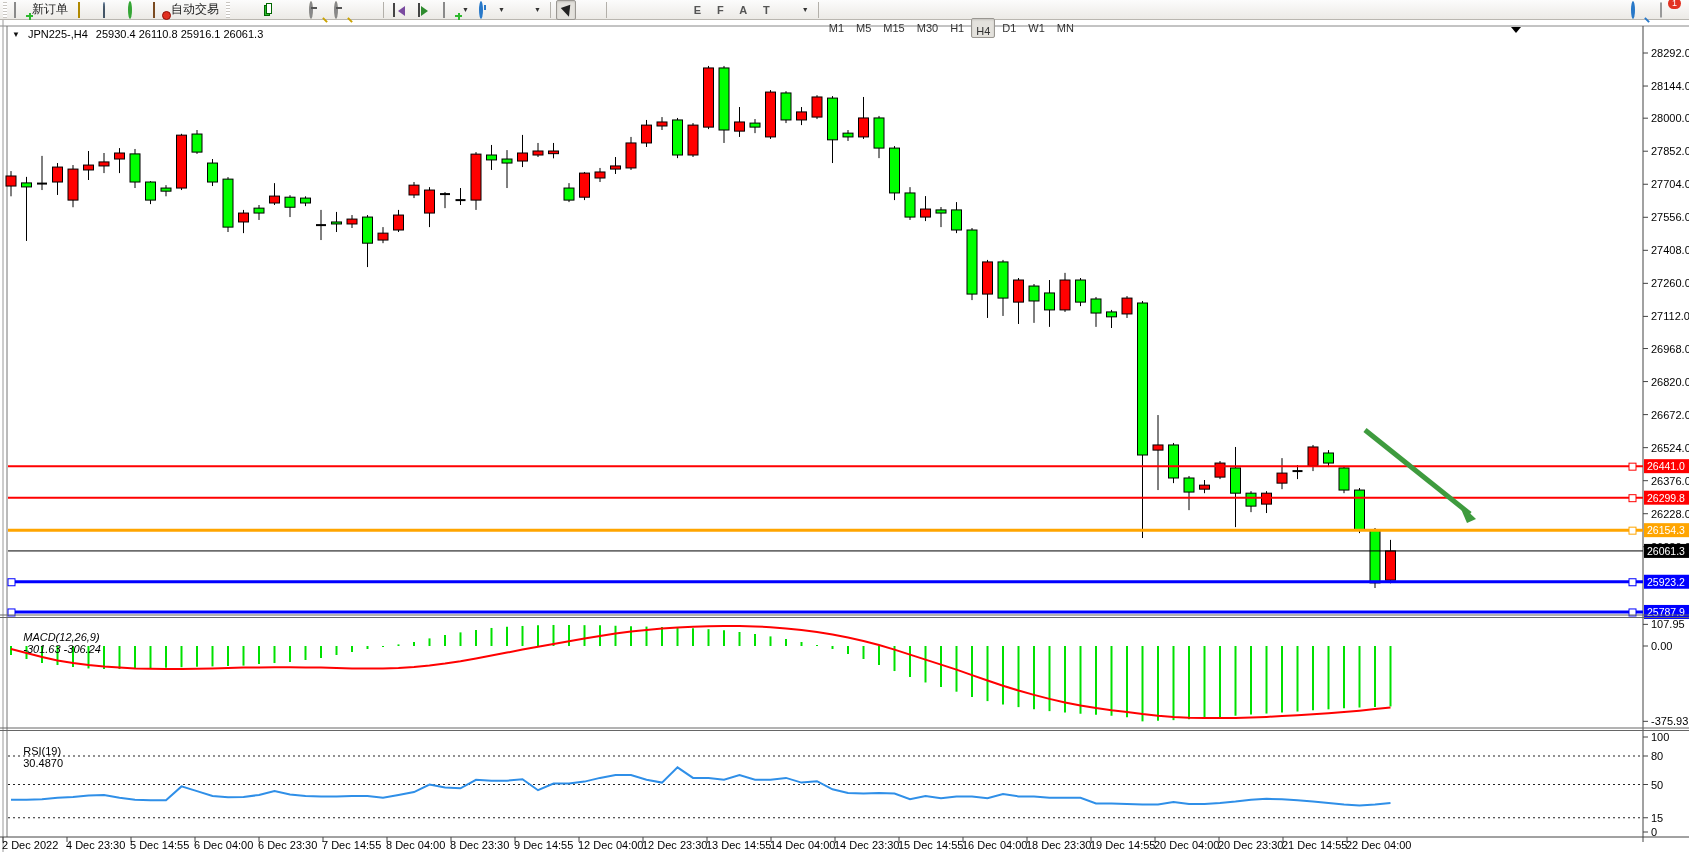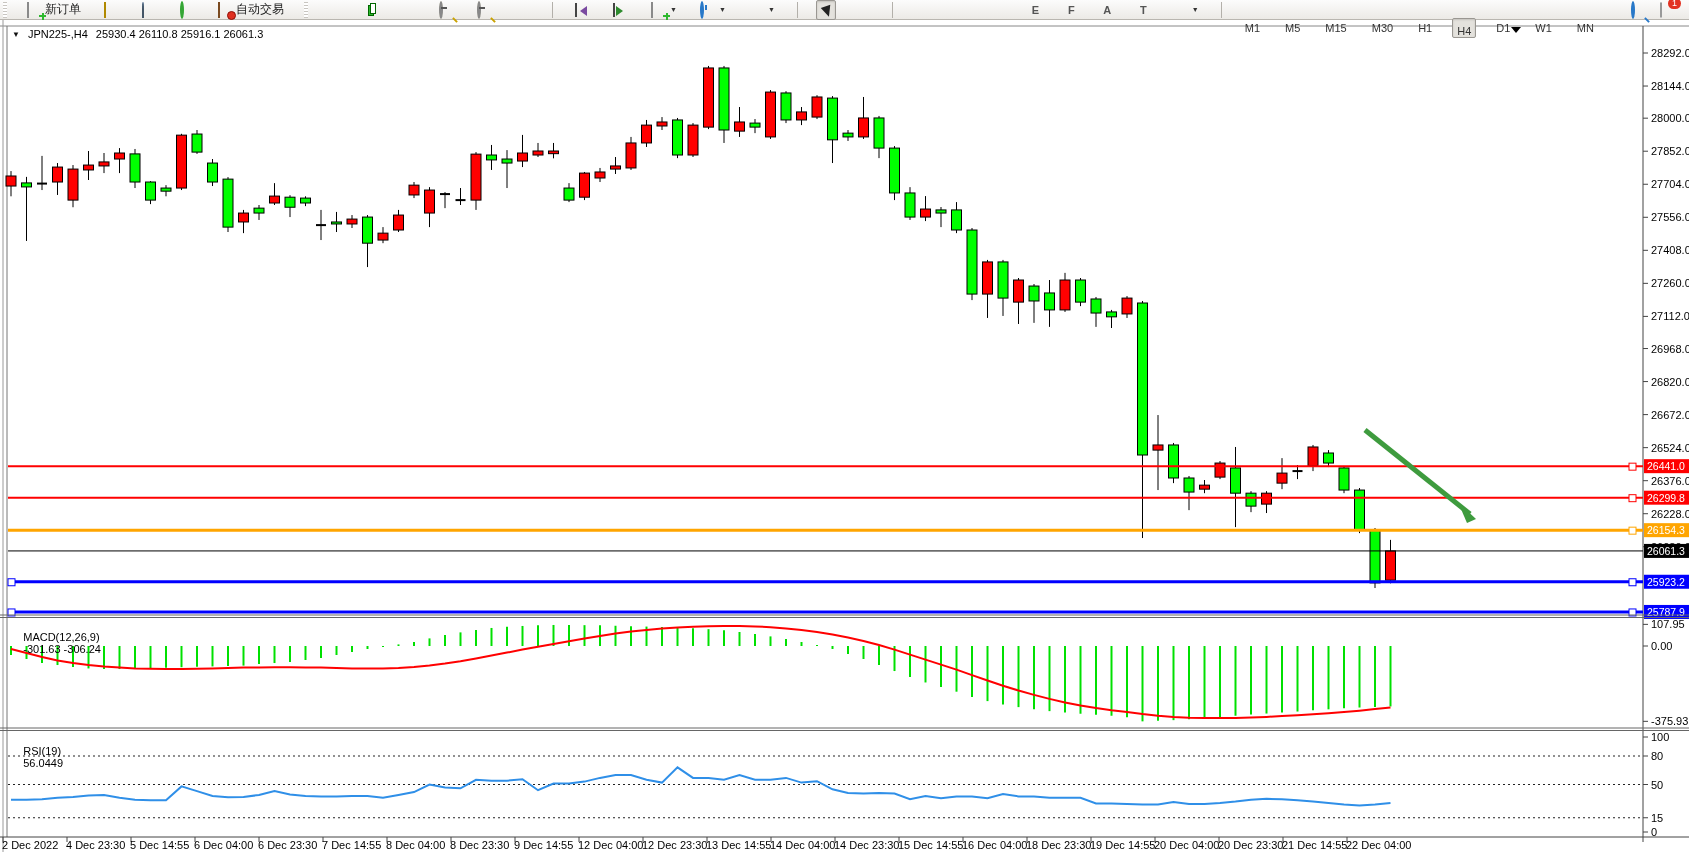--- a/index.html
+++ b/index.html
@@ -1,19 +1,19 @@
 <!DOCTYPE html>
 <html><head>
 <meta charset="utf-8">
 <style>
   html,body{margin:0;padding:0;background:#d6d3ce;font-family:"Liberation Sans",sans-serif;}
   #app{position:relative;width:1689px;height:859px;background:#fff;overflow:hidden;}
   
   #toolbar{position:absolute;left:0;top:0;width:1689px;height:20px;background:linear-gradient(#fcfcfc,#eceae6);
-    border-bottom:1px solid #b9b6b0;display:flex;align-items:center;gap:15px;padding:0 2px;box-sizing:border-box;z-index:5;}
+    border-bottom:1px solid #b9b6b0;display:flex;align-items:center;gap:2px;padding:0 2px;box-sizing:border-box;z-index:5;}
   .tbtn{display:flex;align-items:center;gap:3px;height:18px;padding:0 3px;font-size:12px;color:#222;border:1px solid transparent;border-radius:2px;}
   .pressed{background:#e4e2dd;border:1px solid #9a9792;box-shadow:inset 0 1px 2px rgba(0,0,0,.15);align-items:flex-end;}
   .sep{width:1px;height:16px;background:#b3b0aa;margin:0 3px;}
   .grip{width:4px;height:16px;margin:0 1px;background:repeating-linear-gradient(#c8c5c0 0 1px,#fff 1px 3px);}
   .caret{font-size:7px;color:#333;margin-left:1px;}
   .tflabel{font-size:11px;color:#333;padding:0 4px;margin-top:36px;}
   
   .ic{width:15px;height:14px;display:inline-block;position:relative;}
   .ic-doc{background:#fff;border:1px solid #8a8a8a;width:10px;height:12px;}
   .ic-doc::after{content:"";position:absolute;right:-4px;bottom:-3px;width:7px;height:7px;background:
@@ -55,21 +55,21 @@
   .ic-search{width:10px;height:10px;border:2px solid #2878c8;border-radius:50%;}
   .ic-search::after{content:"";position:absolute;right:-4px;bottom:-4px;width:6px;height:2px;background:#2878c8;transform:rotate(45deg);}
   .ic-chat{width:13px;height:10px;border:1px solid #999;border-radius:3px;background:#fdfdfd;margin-top:2px;}
   .badge{position:absolute;right:-6px;top:-5px;min-width:11px;height:11px;border-radius:6px;background:#e23222;color:#fff;
     font-size:9px;line-height:11px;text-align:center;padding:0 1px;}
   .rightgrp{margin-left:auto;display:flex;align-items:center;gap:6px;padding-right:8px;}
   
   .ovl{position:absolute;z-index:3;font-size:11px;color:#000;white-space:pre;}
   #title{left:12px;top:28px;display:flex;gap:8px;align-items:center;}
   #title .tri{font-size:8px;color:#111;}
-  #macdlbl{left:11px;top:619px;}
+  #macdlbl{left:11px;top:619px;font-style:italic;}
   #rsilbl{left:11px;top:733px;}
   svg{position:absolute;left:0;top:0;z-index:1;}
 </style>
 </head>
 <body>
 <div id="app">
 
   <div id="toolbar">
     <span class="grip"></span>
     <div class="tbtn">
@@ -612,16 +612,16 @@
     <span class="tri">▼</span>
     <span>JPN225-,H4</span>
     <span>25930.4 26110.8 25916.1 26061.3</span>
   </div>
   <div class="ovl" id="macdlbl">
     <span>MACD(12,26,9)</span>
     <span>-301.63 -306.24</span>
   </div>
   <div class="ovl" id="rsilbl">
     <span>RSI(19)</span>
-    <span>56.0449</span>
+    <span>30.4870</span>
   </div>
 
 </div>
 
 </body></html>

